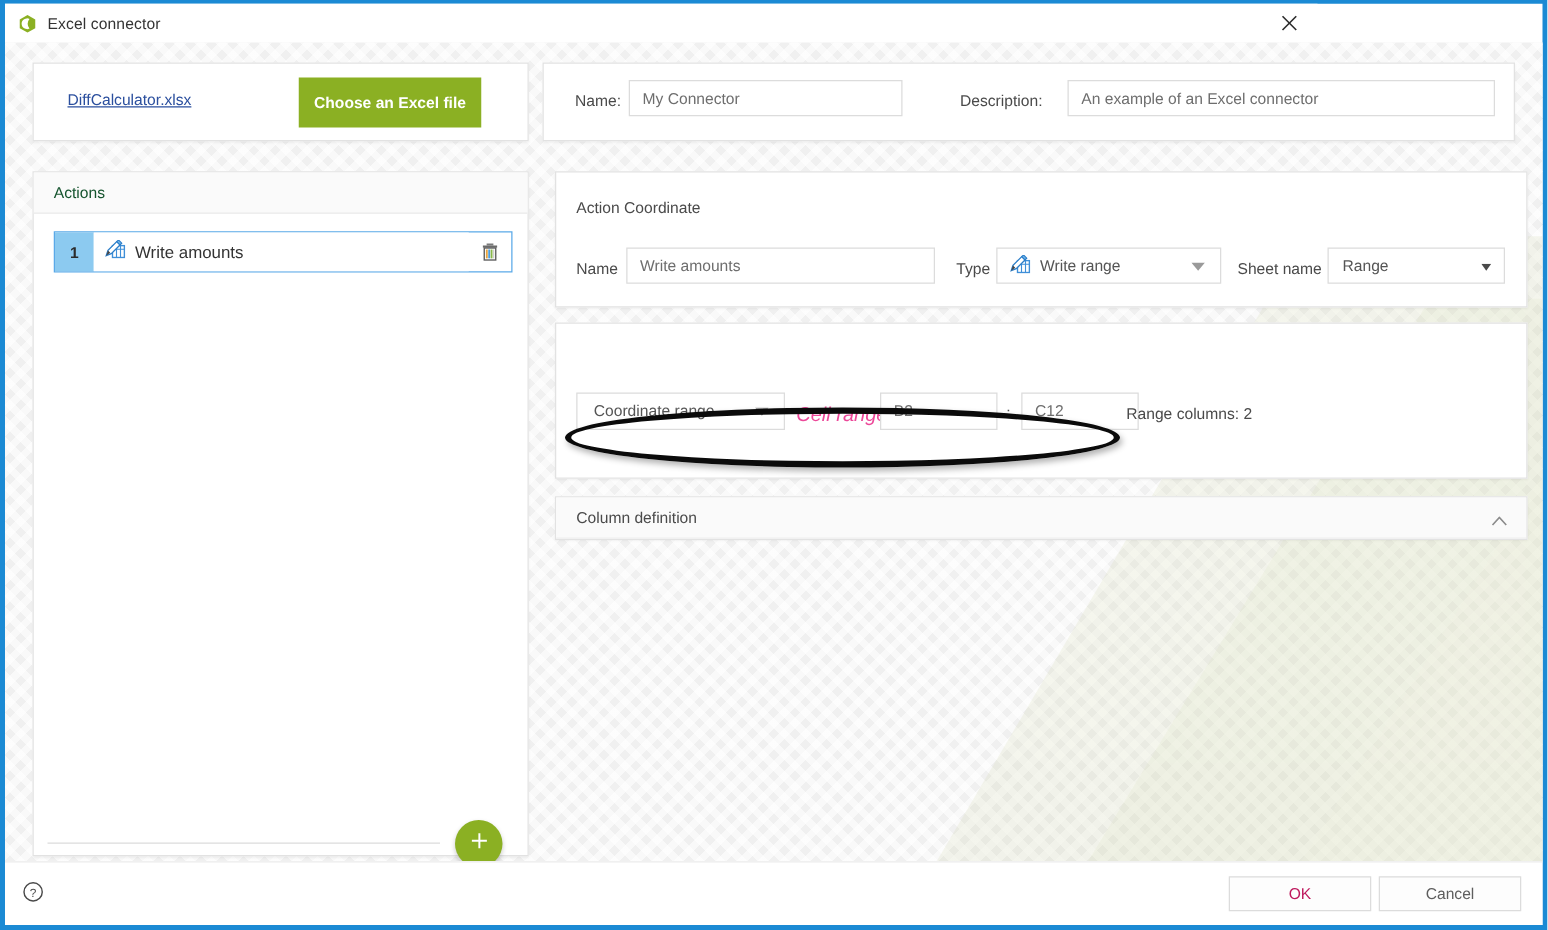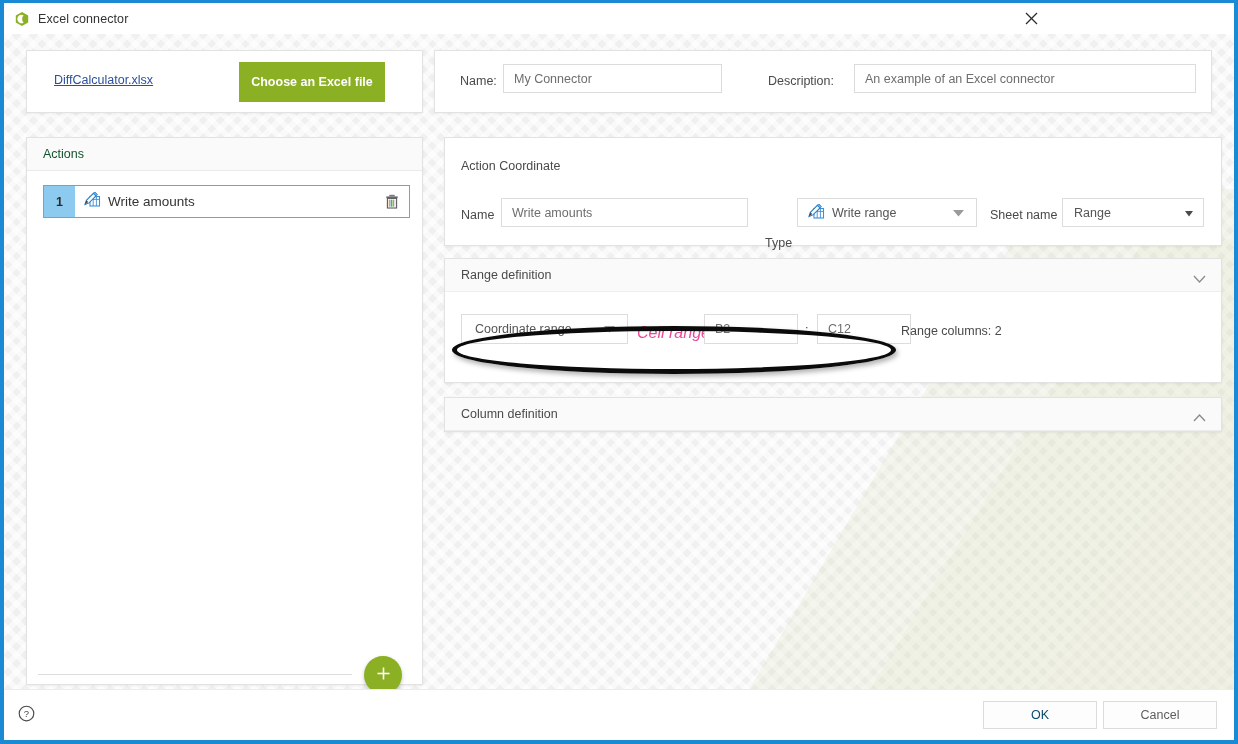--- a/index.html
+++ b/index.html
@@ -152,21 +152,21 @@
   }
 
   
   #action-info-card { left: 440px; top: 103px; width: 778px; height: 109px; }
   #action-info-title {
     position: absolute; left: 16px; top: 21px;
     font-size: 12.5px; color: #4a4a4a;
   }
   #ai-name-label  { position: absolute; left: 16px;  top: 70px; font-size: 12.5px; color: #4a4a4a; }
   #ai-name-input  { left: 56px;  top: 60px; width: 247px; height: 29px; }
-  #ai-type-label  { position: absolute; left: 320px; top: 70px; font-size: 12.5px; color: #4a4a4a; margin-top: 28px; }
+  #ai-type-label  { position: absolute; left: 320px; top: 70px; font-size: 12.5px; color: #4a4a4a; }
   #ai-sheet-label { position: absolute; left: 545px; top: 70px; font-size: 12.5px; color: #4a4a4a; }
 
   .dropdown {
     position: absolute;
     border: 1px solid #dcdcdc;
     background: #ffffff;
     display: flex; align-items: center;
     font-size: 12.5px; color: #555555;
     cursor: pointer;
   }
@@ -227,21 +227,21 @@
   #help-icon {
     position: absolute; left: 14px; top: 15px;
     cursor: pointer;
   }
   .footer-btn {
     position: absolute; top: 11px;
     height: 28px;
     border: 1px solid #dcdcdc;
     background: #fdfdfd;
     font-size: 12.5px;
-    color: #0c4a6e;
+    color: #be185d;
     font-family: "Liberation Sans", sans-serif;
     cursor: pointer;
     display: flex; align-items: center; justify-content: center;
   }
   #ok-btn     { left: 979px;  width: 114px; }
   #cancel-btn { left: 1099px; width: 114px; color: #5e5e5e; }
 </style>
 </head>
 <body>
 
@@ -361,28 +361,20 @@
         <span>Range</span>
         <span class="dd-caret-small">
           <svg width="8" height="6" viewBox="0 0 8 6">
               <path d="M0 0 L8 0 L4 5.6 Z" fill="#4a4a4a"></path>
             </svg>
         </span>
       </div>
     </div>
 
     <div id="range-card" class="card">
-      <div class="section-header">
-        <span class="sh-title">Range definition</span>
-        <span class="sh-chevron">
-          <svg width="13" height="9" viewBox="0 0 13 9">
-            <polyline points="1,1 6.5,7 12,1" fill="none" stroke="#8b8b8b" stroke-width="1.3"></polyline>
-          </svg>
-        </span>
-      </div>
 
       <div id="range-type-dd" class="dropdown">
         <span>Coordinate range</span>
         <span class="dd-caret">
           <svg width="11" height="7" viewBox="0 0 11 7">
               <path d="M0 0 L11 0 L5.5 6.6 Z" fill="#9a9a9a"></path>
             </svg>
         </span>
       </div>
 

